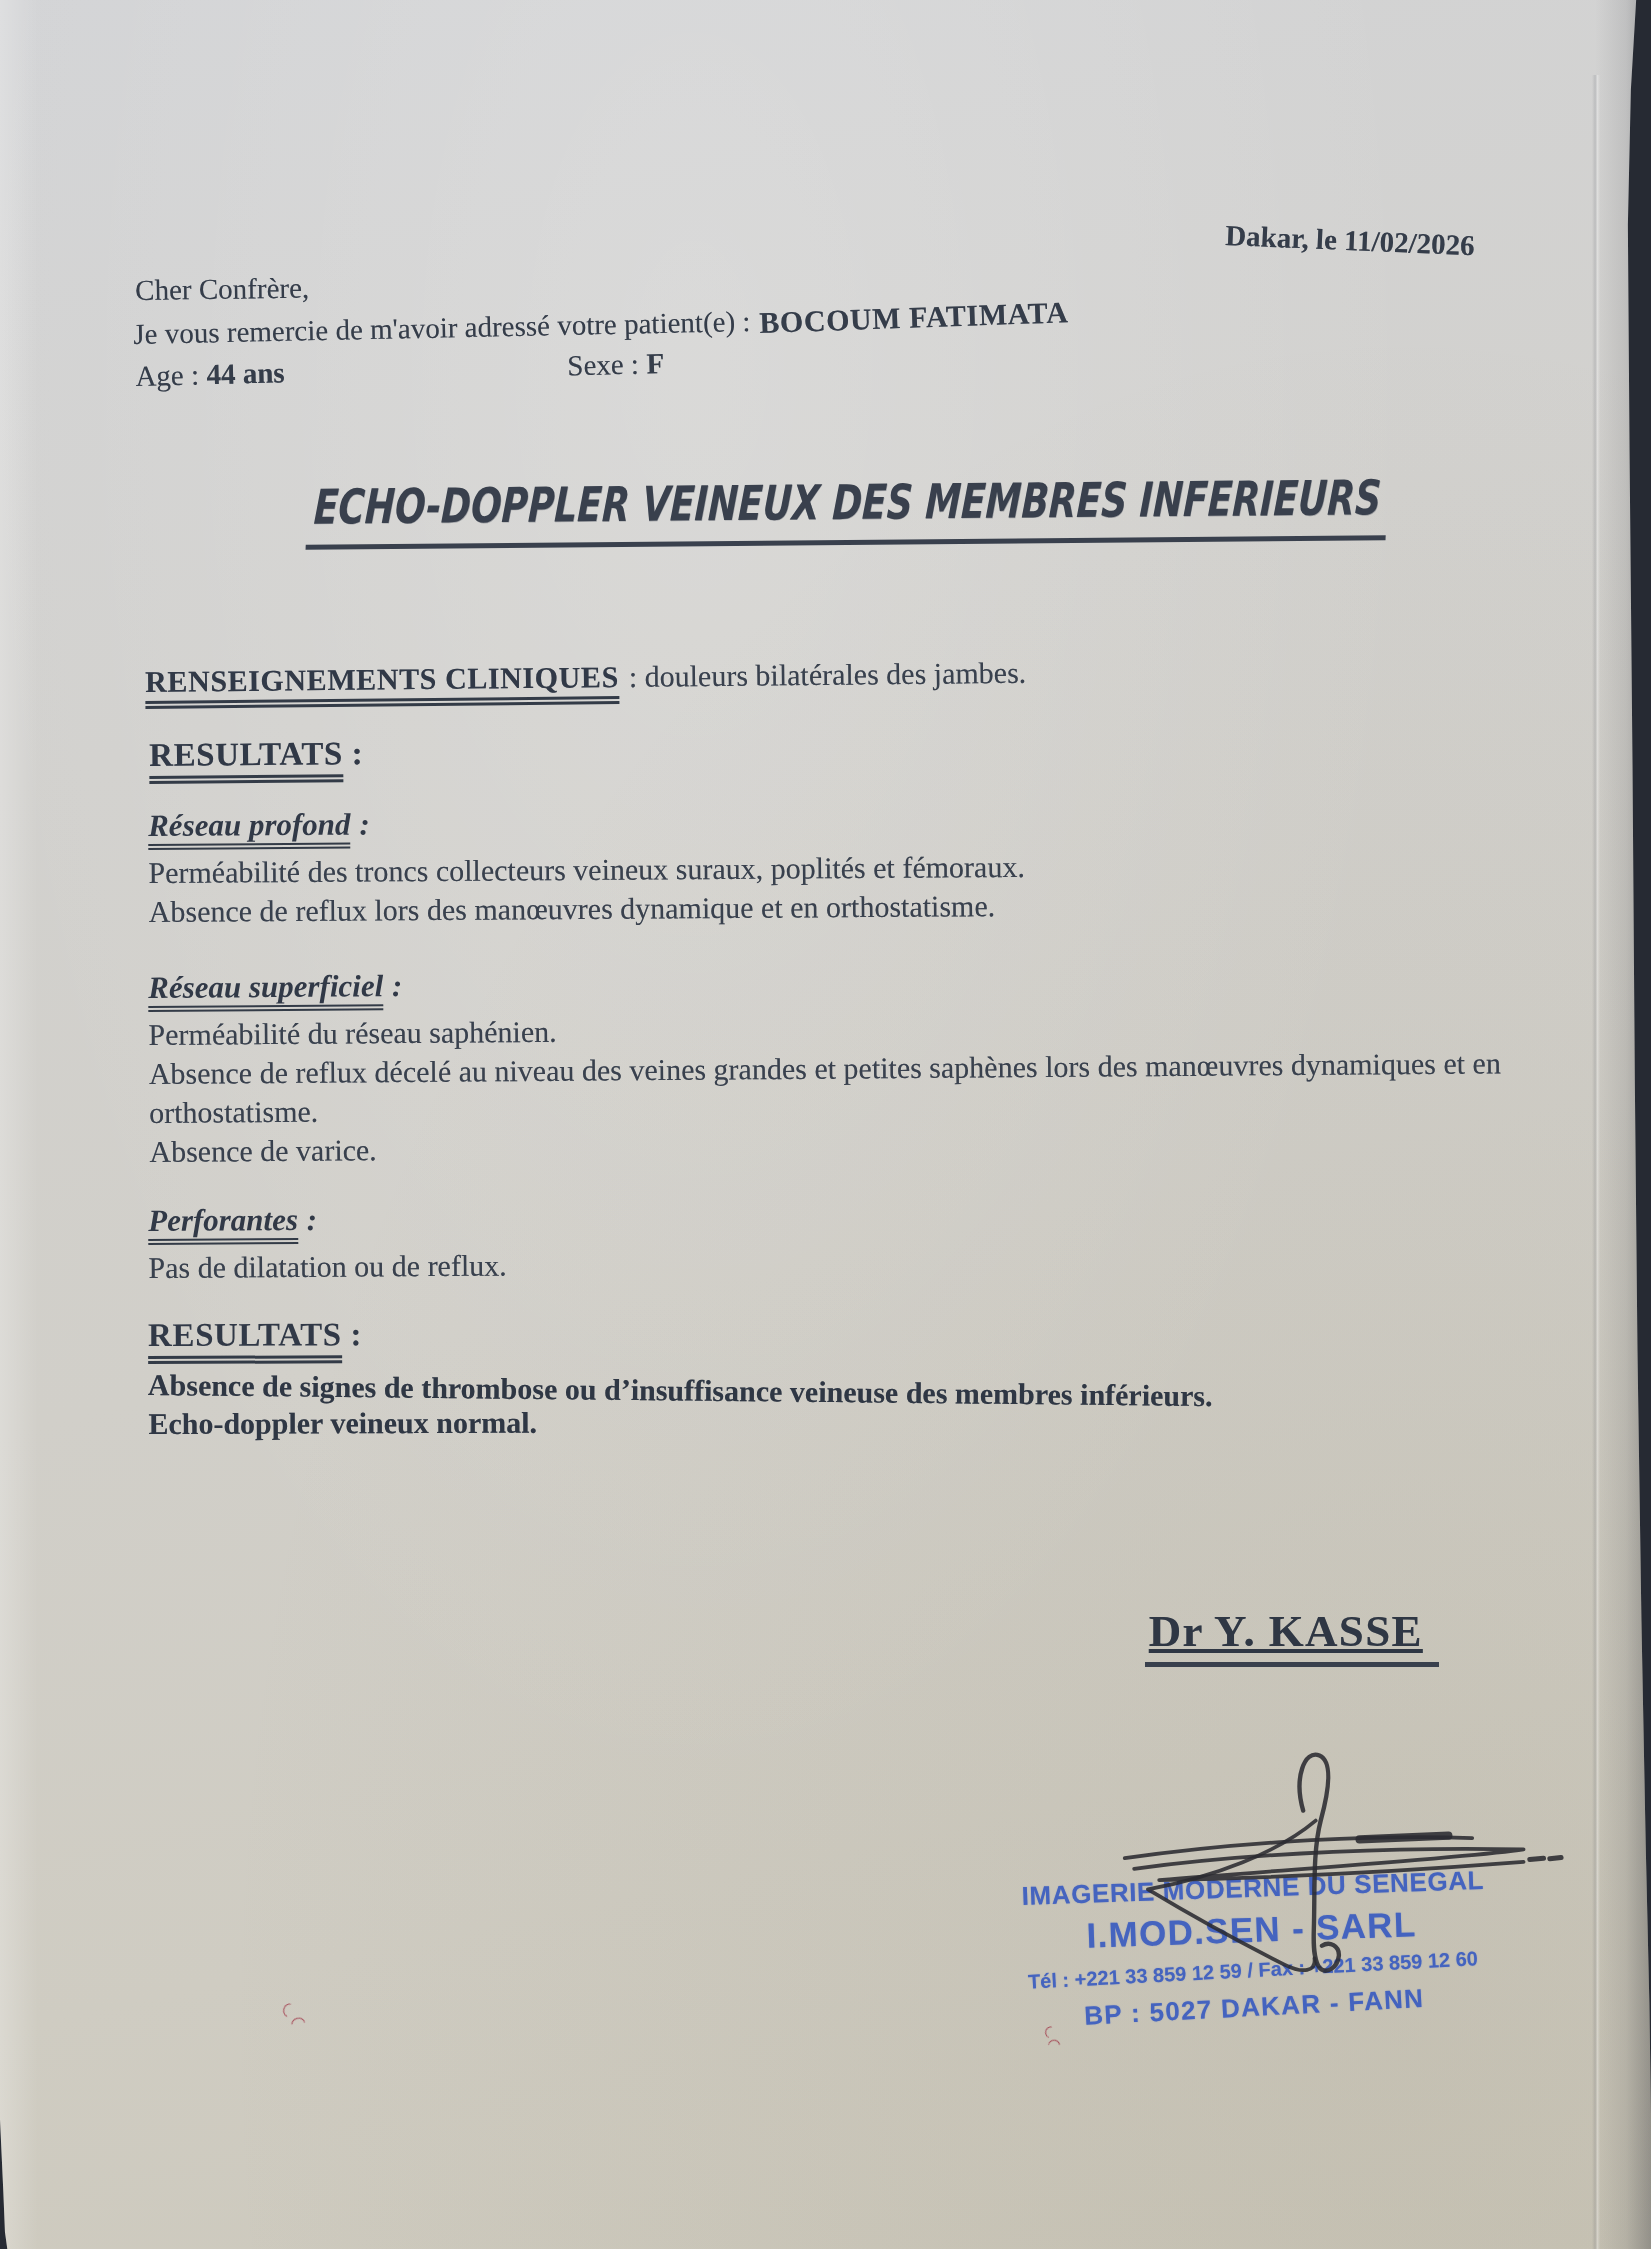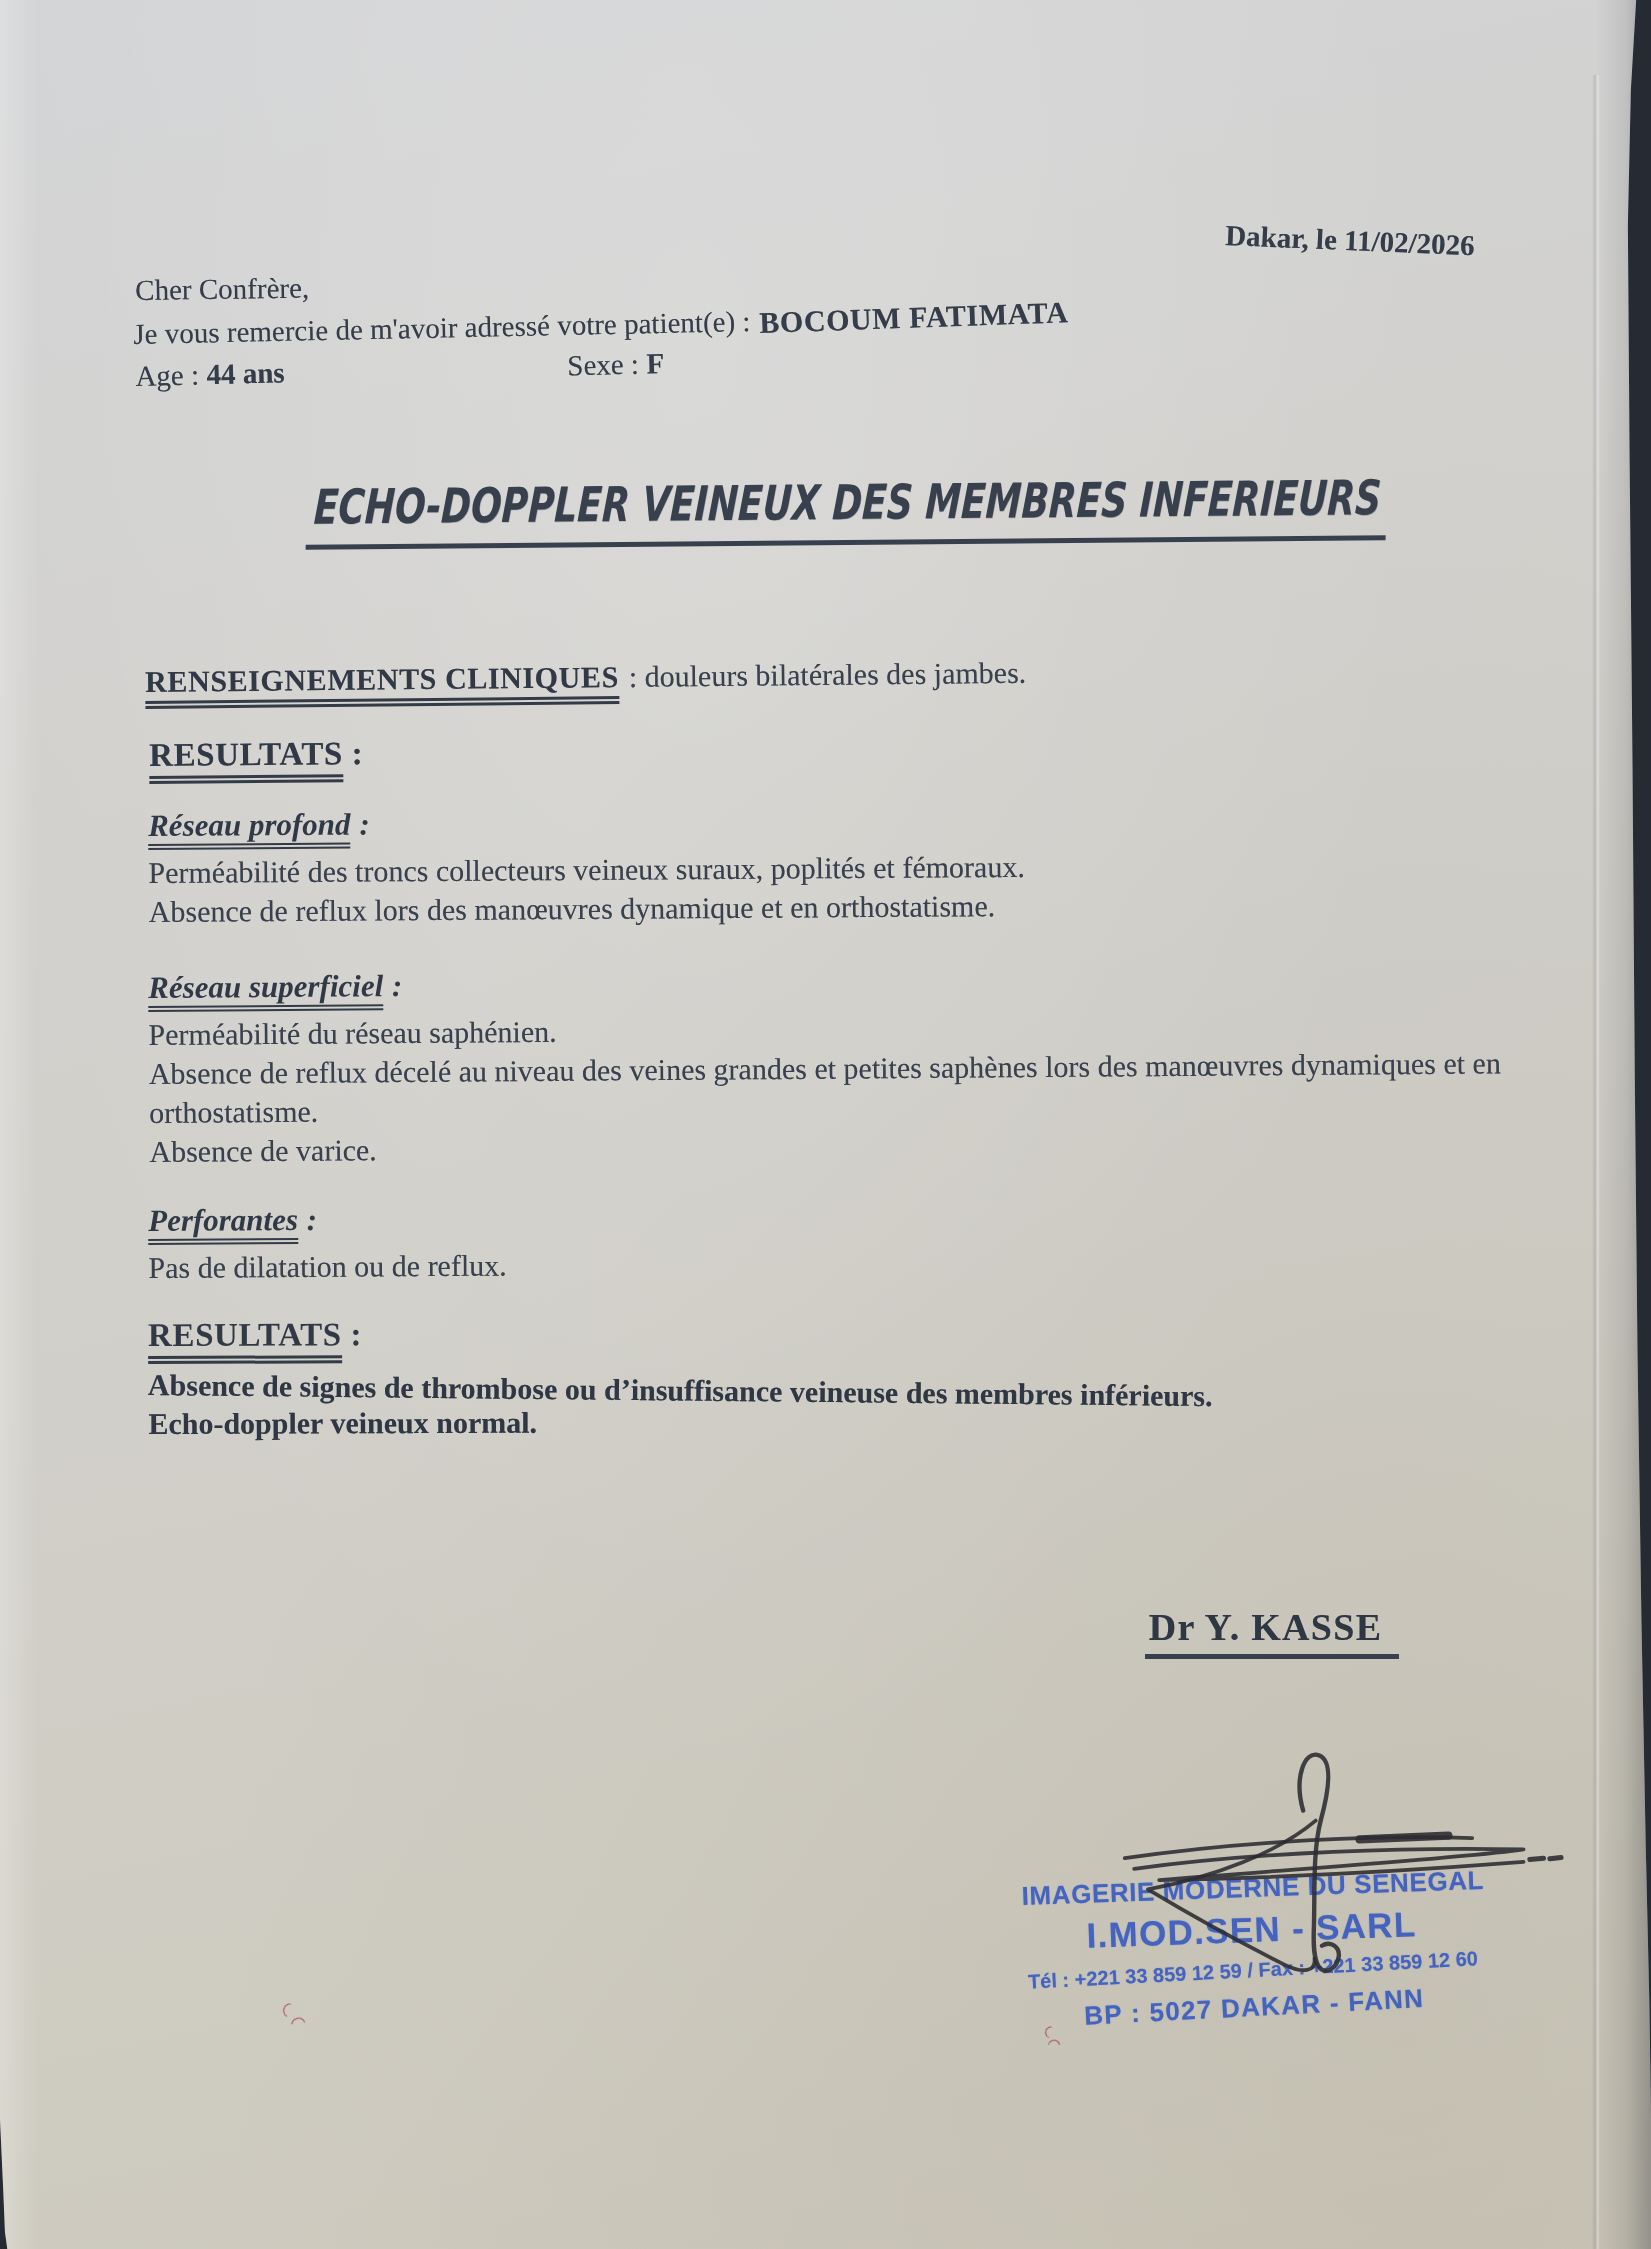--- a/index.html
+++ b/index.html
@@ -70,22 +70,22 @@
   .section p{margin:0;line-height:39px;white-space:normal;text-shadow:0 0 0.6px rgba(60,68,82,0.45);}
   .section .sec-h{display:block;margin-bottom:8.8px;white-space:nowrap;}
   .sec-deep{top:808px;width:1403px;transform:rotate(-0.4deg);transform-origin:left top;}
   .sec-sup{top:970px;width:1409px;transform:rotate(-0.45deg);transform-origin:left top;}
   .sec-perf{top:1203px;width:1403px;transform:rotate(-0.4deg);transform-origin:left top;}
   .sec-conc{top:1317px;width:1441px;transform:rotate(-0.2deg);transform-origin:left top;}
   .sec-conc p{font-weight:bold;color:#2f3744;}
   .sec-conc p.tilt{transform:rotate(0.8deg);transform-origin:left top;}
   .sec-conc .sec-h{margin-bottom:11.3px;}
   .doctor{
-    left:1145px;top:1605px;font-size:38px;font-weight:bold;letter-spacing:1.3px;color:#2f3744;
-    border-bottom:5.6px solid #39404d;padding:0 16.3px 5px 3.8px;
+    left:1145px;top:1605px;font-size:45px;font-weight:bold;letter-spacing:1.3px;color:#2f3744;
+    border-bottom:5.6px solid #39404d;padding:0 16.3px 5px 3.8px;text-decoration:underline;
   }
   .signature{position:absolute;left:1034px;top:1704px;width:626px;height:426px;z-index:3;}
   .signature path{fill:none;stroke:#2b2b31;stroke-linecap:round;stroke-linejoin:round;opacity:0.88;}
   .stamp{
     position:absolute;left:1021px;top:1872px;width:457px;z-index:2;
     text-align:center;color:#3a5cc0;font-family:"Liberation Sans", sans-serif;font-weight:bold;
     transform:rotate(-2deg);transform-origin:center top;opacity:0.92;
     text-shadow:0 0 1.3px rgba(58,92,192,0.45);
   }
   .stamp div{white-space:nowrap;}

